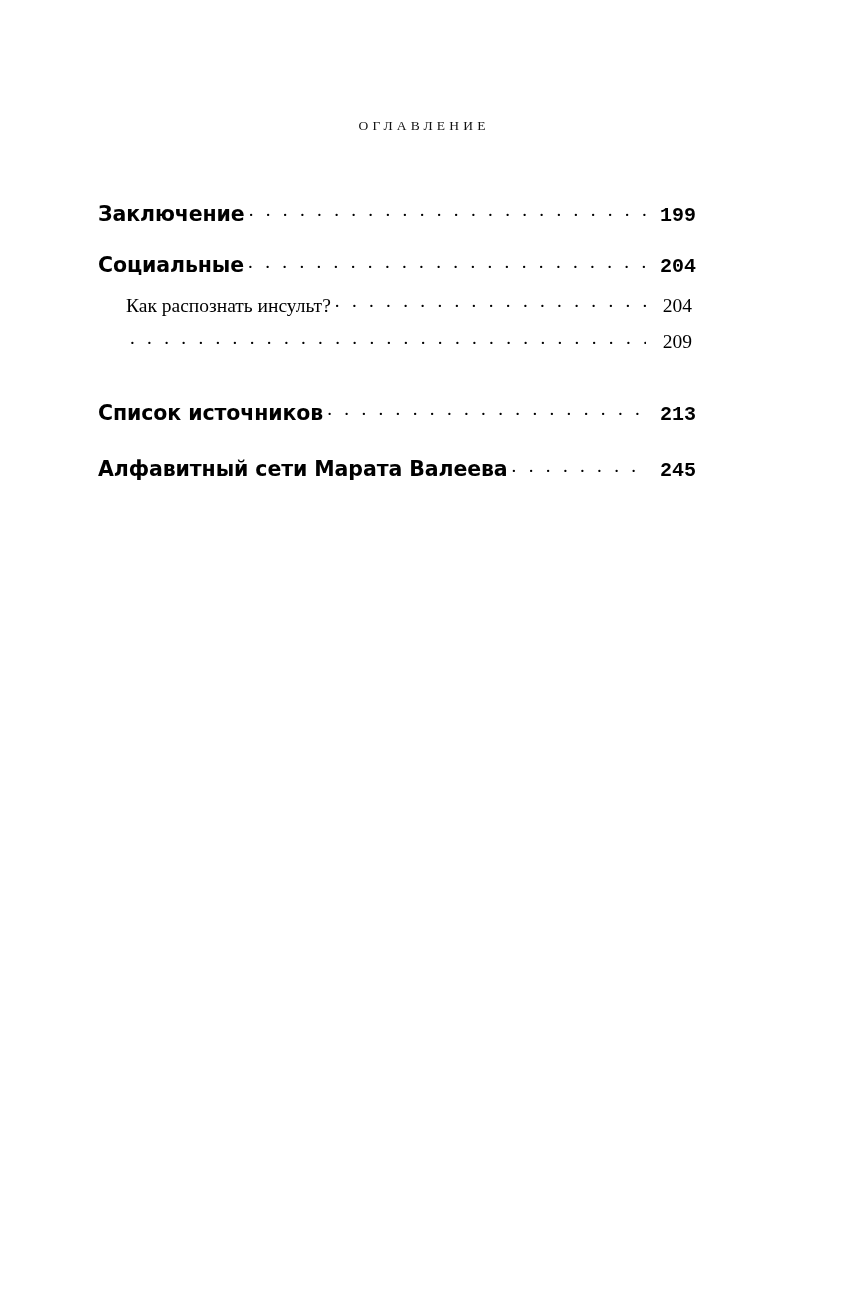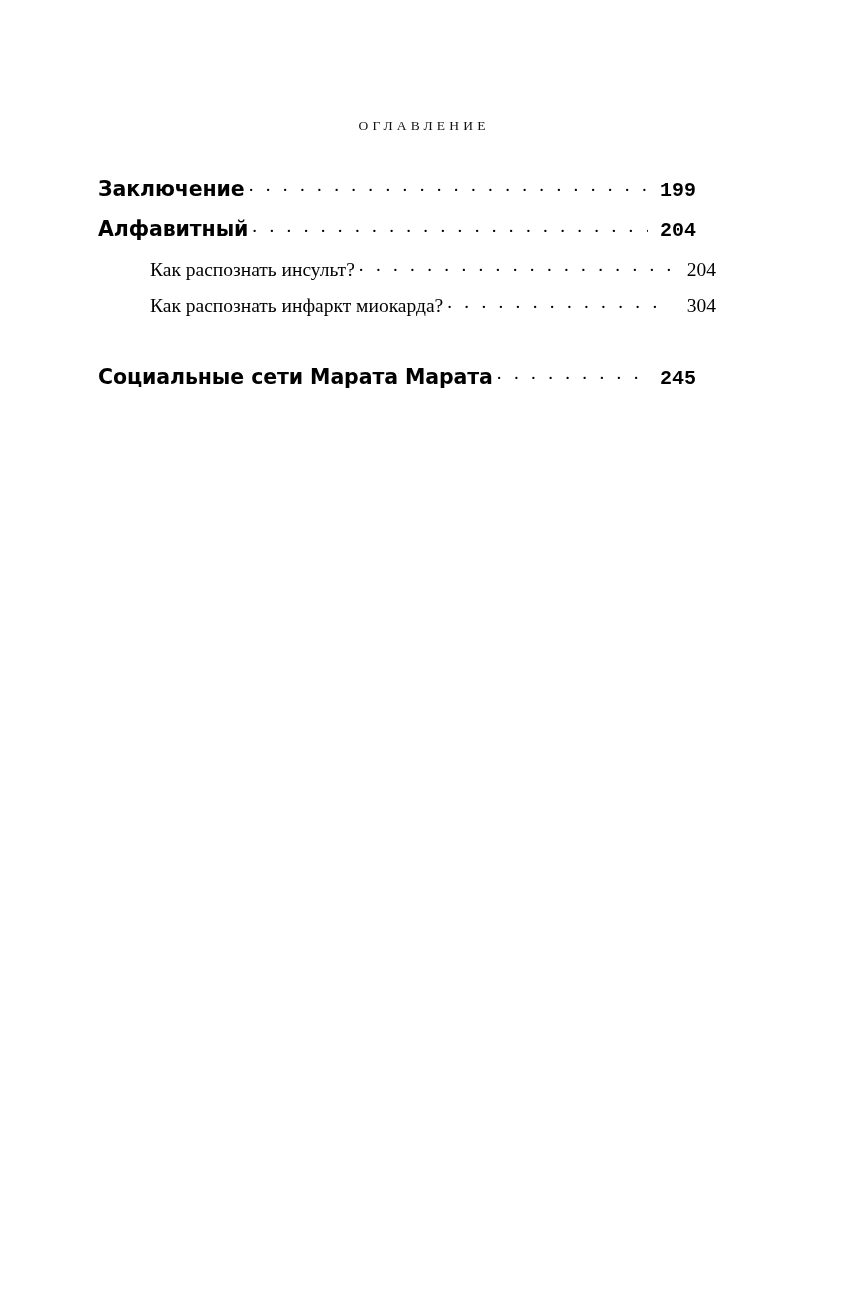--- a/index.html
+++ b/index.html
@@ -76,40 +76,41 @@
     flex: 0 0 auto;
     text-align: right;
   }
 
   
   .lvl1 {
     font-family: "DejaVu Sans", sans-serif;
     font-weight: bold;
     font-size: 20.5px;
     margin-bottom: 26px;
+    margin-top: 25px;
   }
   .lvl1 .toc-title { letter-spacing: -0.1px; }
   .lvl1 .leader::before {
     font-family: "Liberation Serif", serif;
     font-weight: normal;
     font-size: 19px;
     letter-spacing: 3.8px;
   }
   .lvl1 .toc-page {
     font-family: Liberation Mono, monospace;
     font-weight: bold;
     font-size: 20px;
     min-width: 44px;
   }
 
   
   .lvl2 {
     font-family: "Liberation Serif", serif;
     font-size: 19.5px;
-    margin-left: 52px;
+    margin-left: 28px;
     margin-bottom: 12px;
     width: 566px;
   }
   .lvl2 .leader::before {
     font-size: 19px;
     letter-spacing: 3.8px;
   }
   .lvl2 .toc-page {
     font-size: 19.5px;
     min-width: 42px;
@@ -128,39 +129,43 @@
 
   <div class="toc">
 
     <div class="toc-row lvl1 tight">
       <span class="toc-title">Заключение</span>
       <span class="leader"></span>
       <span class="toc-page">199</span>
     </div>
 
     <div class="toc-row lvl1 tight">
-      <span class="toc-title">Алфавитный</span>
+      <span class="toc-title">Социальные</span>
       <span class="leader"></span>
       <span class="toc-page">204</span>
     </div>
 
     <div class="toc-row lvl2">
       <span class="toc-title">Как распознать инсульт?</span>
       <span class="leader"></span>
       <span class="toc-page">204</span>
     </div>
 
     <div class="toc-row lvl2 gap-after">
-      <span class="toc-title">Как распознать инфаркт миокарда?</span>
       <span class="leader"></span>
-      <span class="toc-page">304</span>
+      <span class="toc-page">209</span>
     </div>
 
+    <div class="toc-row lvl1 gap-small">
+      <span class="toc-title">Список источников</span>
+      <span class="leader"></span>
+      <span class="toc-page">213</span>
+    </div>
 
     <div class="toc-row lvl1 gap-small">
-      <span class="toc-title">Социальные сети Марата Марата</span>
+      <span class="toc-title">Алфавитный сети Марата Валеева</span>
       <span class="leader"></span>
       <span class="toc-page">245</span>
     </div>
 
 
   </div>
 </div>
 
 </body></html>

